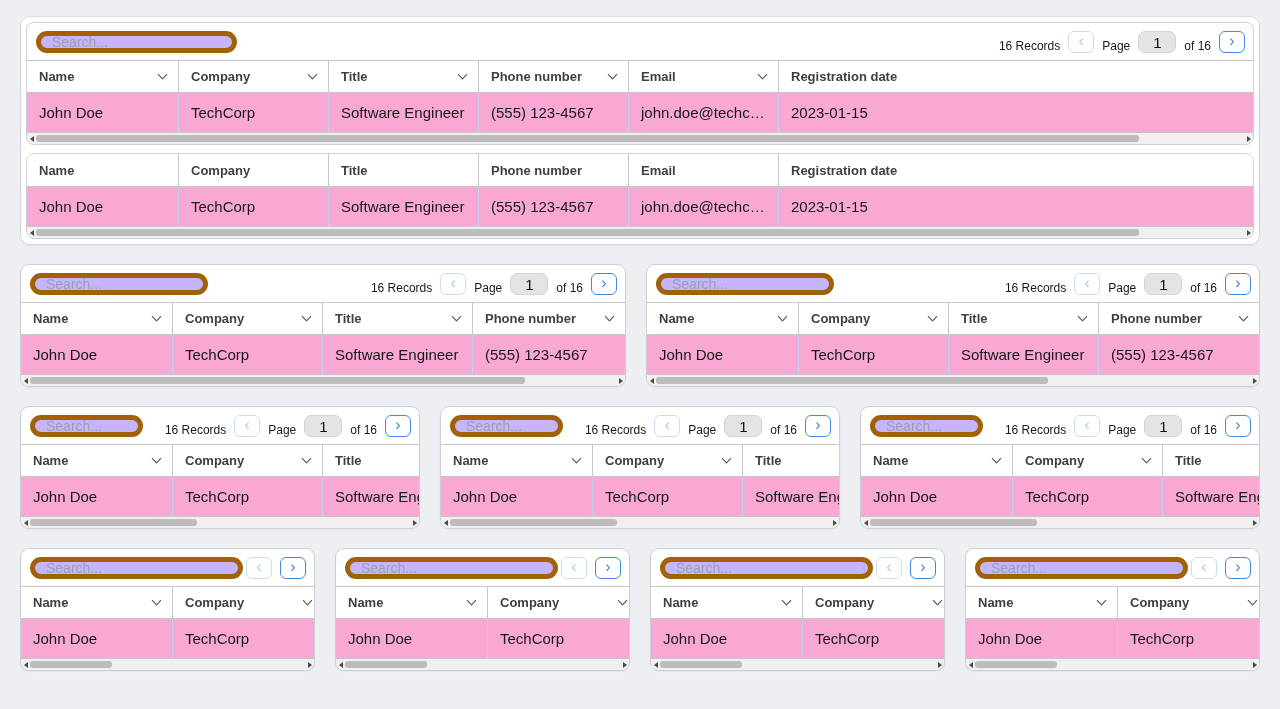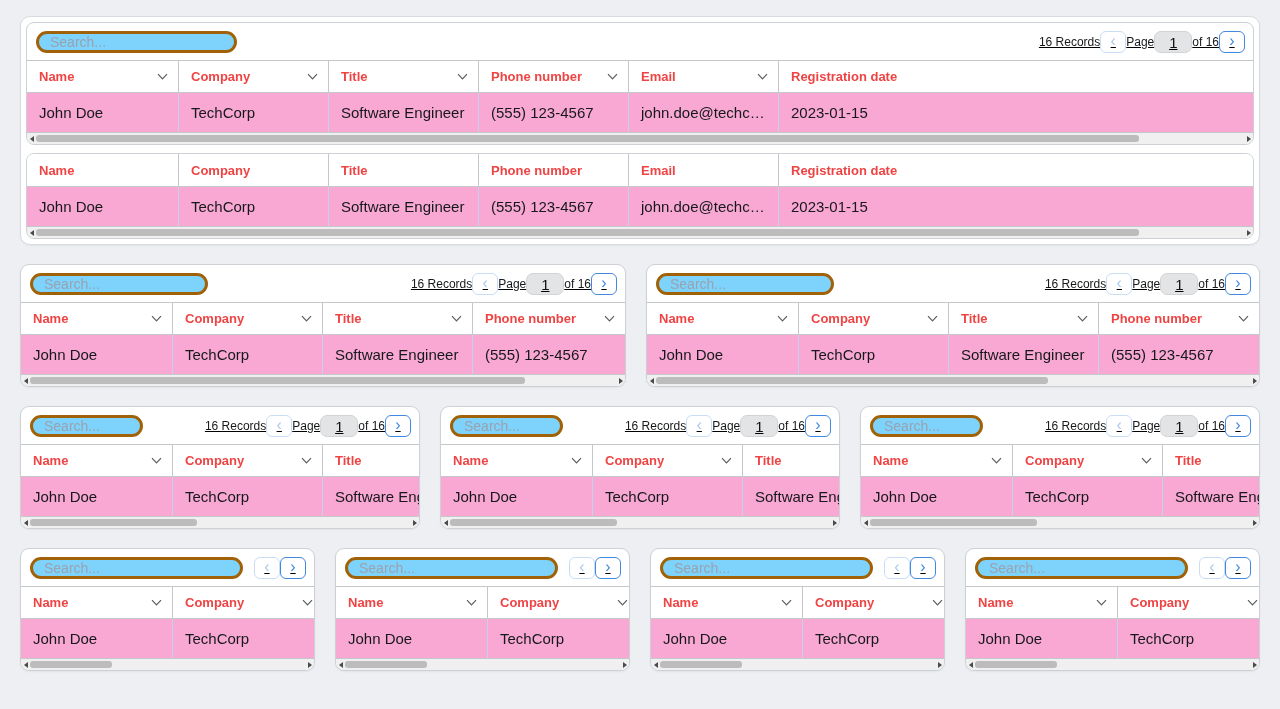--- a/index.html
+++ b/index.html
@@ -10,44 +10,44 @@
   
   .outer{background:#fff;border:1px solid #d7dbe0;border-radius:10px;
     box-shadow:0 1px 2px rgba(0,0,0,.05);padding:5px;display:flex;flex-direction:column;gap:8px;}
   .widget{background:#fff;border:1px solid #cdd1d6;border-radius:8px;overflow:hidden;}
   .cardw{background:#fff;border:1px solid #cdd1d6;border-radius:9px;overflow:hidden;
     box-shadow:0 1px 2px rgba(0,0,0,.05);}
   .basis604{flex:0 0 604px}.flex1{flex:1 1 0;min-width:0}
 
   
   .toolbar{display:flex;align-items:center;justify-content:space-between;padding:8px 8px 7px 9px;}
-  .search{box-sizing:border-box;height:22px;border-radius:11px;border:3px solid #a16207;
-    background:#7dd3fc;padding:0 11px;font-size:14px;color:#444;outline:none;font-family:inherit;}
+  .search{box-sizing:border-box;height:22px;border-radius:11px;border:5px solid #a16207;
+    background:#c4b5fd;padding:0 11px;font-size:14px;color:#444;outline:none;font-family:inherit;}
   .search::placeholder{color:#9aa2ae;}
   .w200{width:201px}.w178{width:178px}.w115{width:113px}.w215{width:213px}
-  .pager{display:flex;align-items:center;gap:0;flex:0 0 auto;text-decoration:underline;}
+  .pager{display:flex;align-items:flex-end;gap:8px;flex:0 0 auto;}
   .plabel{font-size:12px;color:#16181a;white-space:nowrap;}
   .pbtn{box-sizing:border-box;width:26px;height:22px;border-radius:6px;background:#fff;padding:0;
     display:flex;align-items:center;justify-content:center;cursor:pointer;font-family:inherit;}
   .pbtn.prev{border:1px solid #c9ddf6;color:#abc9ec;}
   .pbtn.next{border:1px solid #4288e0;color:#4288e0;}
   .pchev{font-size:16px;line-height:1;transform:translateY(-1px);}
   .pinput{box-sizing:border-box;width:38px;height:22px;border-radius:7px;border:1px solid #d1d3d6;
     background:#e3e4e5;text-align:center;font-size:15px;color:#111;outline:none;font-family:inherit;}
 
   
   .tclip{overflow:hidden;}
   .tinner{display:block;}
   .cols6{width:100%;min-width:902px}.cols4{width:100%;min-width:602px}
   .cols3{width:452px}.cols2{width:302px}
   .thead{display:flex;height:33px;border-top:1px solid #c5c7ca;border-bottom:1px solid #c5c7ca;
     box-sizing:border-box;background:#fff;}
   .widget > .tclip:first-child .thead{border-top:none;}
   .th{box-sizing:border-box;flex:0 0 150px;display:flex;align-items:center;justify-content:space-between;
-    padding:0 10px 0 12px;border-right:1px solid #c5c7ca;font-size:13px;font-weight:bold;color:#ef4444;
+    padding:0 10px 0 12px;border-right:1px solid #c5c7ca;font-size:13px;font-weight:bold;color:#404040;
     white-space:nowrap;overflow:hidden;cursor:pointer;}
   .th.first{flex:0 0 152px}
   .th.grow{flex:1 0 150px;border-right:none}
   .chev{flex:0 0 auto;margin-left:8px;}
   .trow{display:flex;height:40px;background:#f9a8d4;border-bottom:1px solid #c5c7ca;box-sizing:border-box;}
   .td{box-sizing:border-box;flex:0 0 150px;display:flex;align-items:center;padding:0 8px 0 12px;
     border-right:1px solid #c0d3ec;font-size:15px;color:#16181b;white-space:nowrap;overflow:hidden;}
   .td.first{flex:0 0 152px}
   .td.grow{flex:1 0 150px;border-right:none}
   .td.ellip{display:block;line-height:39px;text-overflow:ellipsis;}

